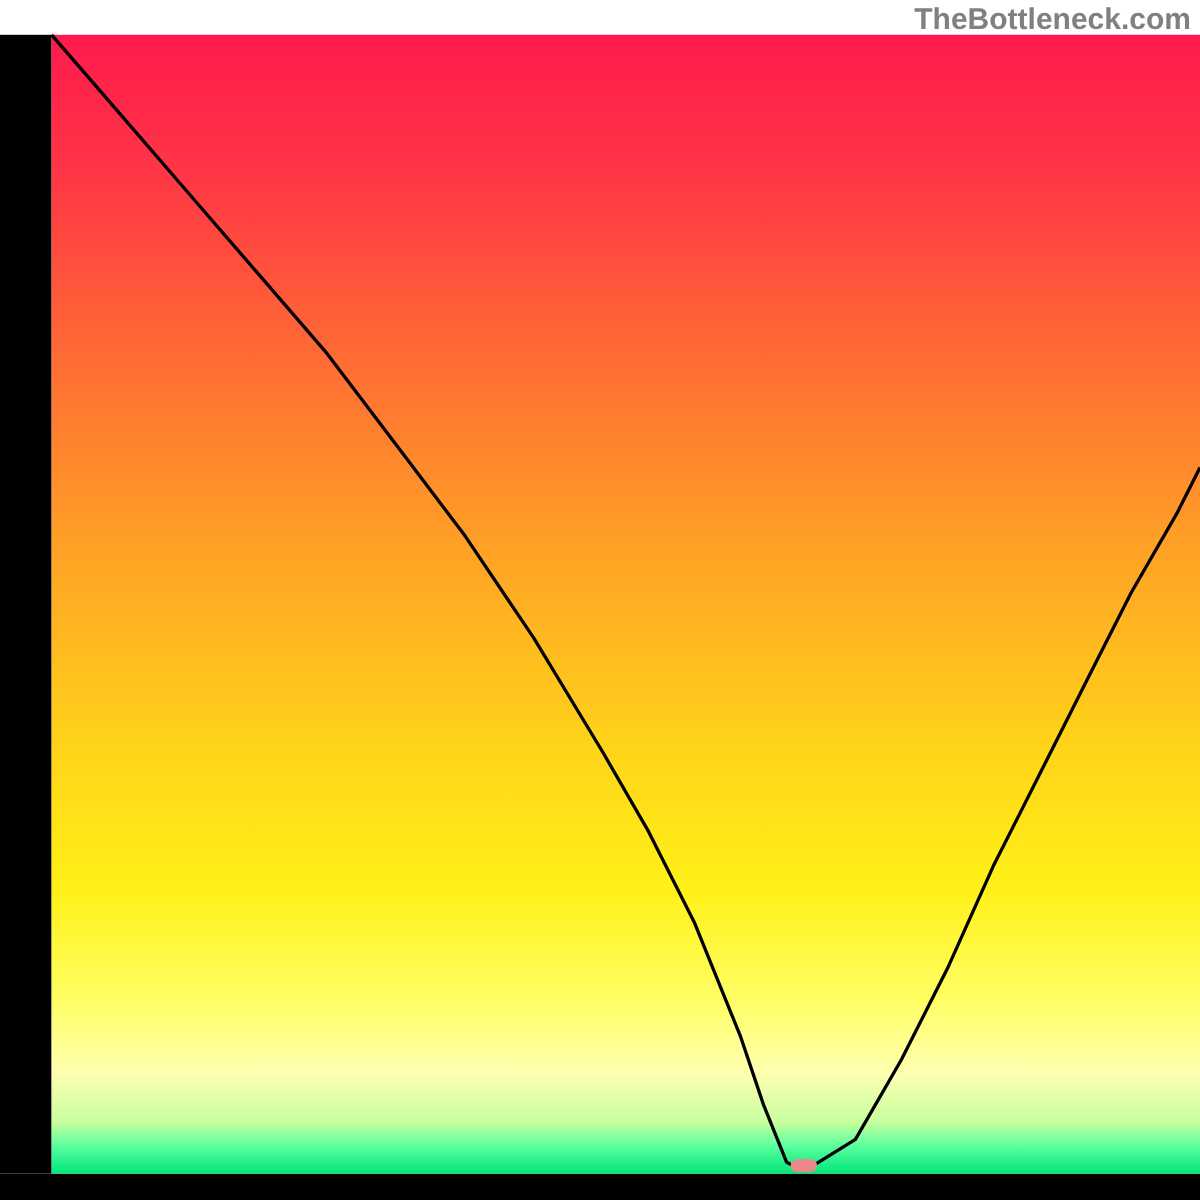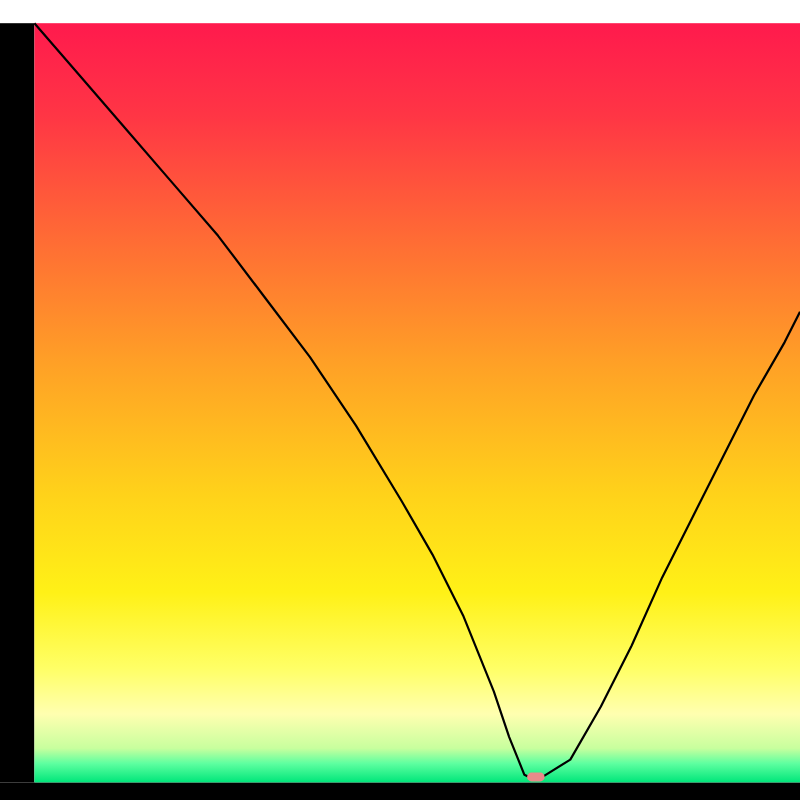--- a/index.html
+++ b/index.html
@@ -23,20 +23,21 @@
     letter-spacing: 0px;
   }
   svg {
     display: block;
   }
 </style>
 </head>
 <body>
 
 <div class="wrapper">
+  <div class="watermark">TheBottleneck.com</div>
   <svg id="chart-svg" width="800" height="800">
       <defs>
         <linearGradient id="bg-grad" x1="0" y1="0" x2="0" y2="1">
           <stop offset="0%" stop-color="#ff1a4d"></stop>
           <stop offset="12%" stop-color="#ff3545"></stop>
           <stop offset="28.000000000000004%" stop-color="#ff6a35"></stop>
           <stop offset="45%" stop-color="#ffa126"></stop>
           <stop offset="62%" stop-color="#ffd21a"></stop>
           <stop offset="75%" stop-color="#fff117"></stop>
           <stop offset="85%" stop-color="#ffff66"></stop>

